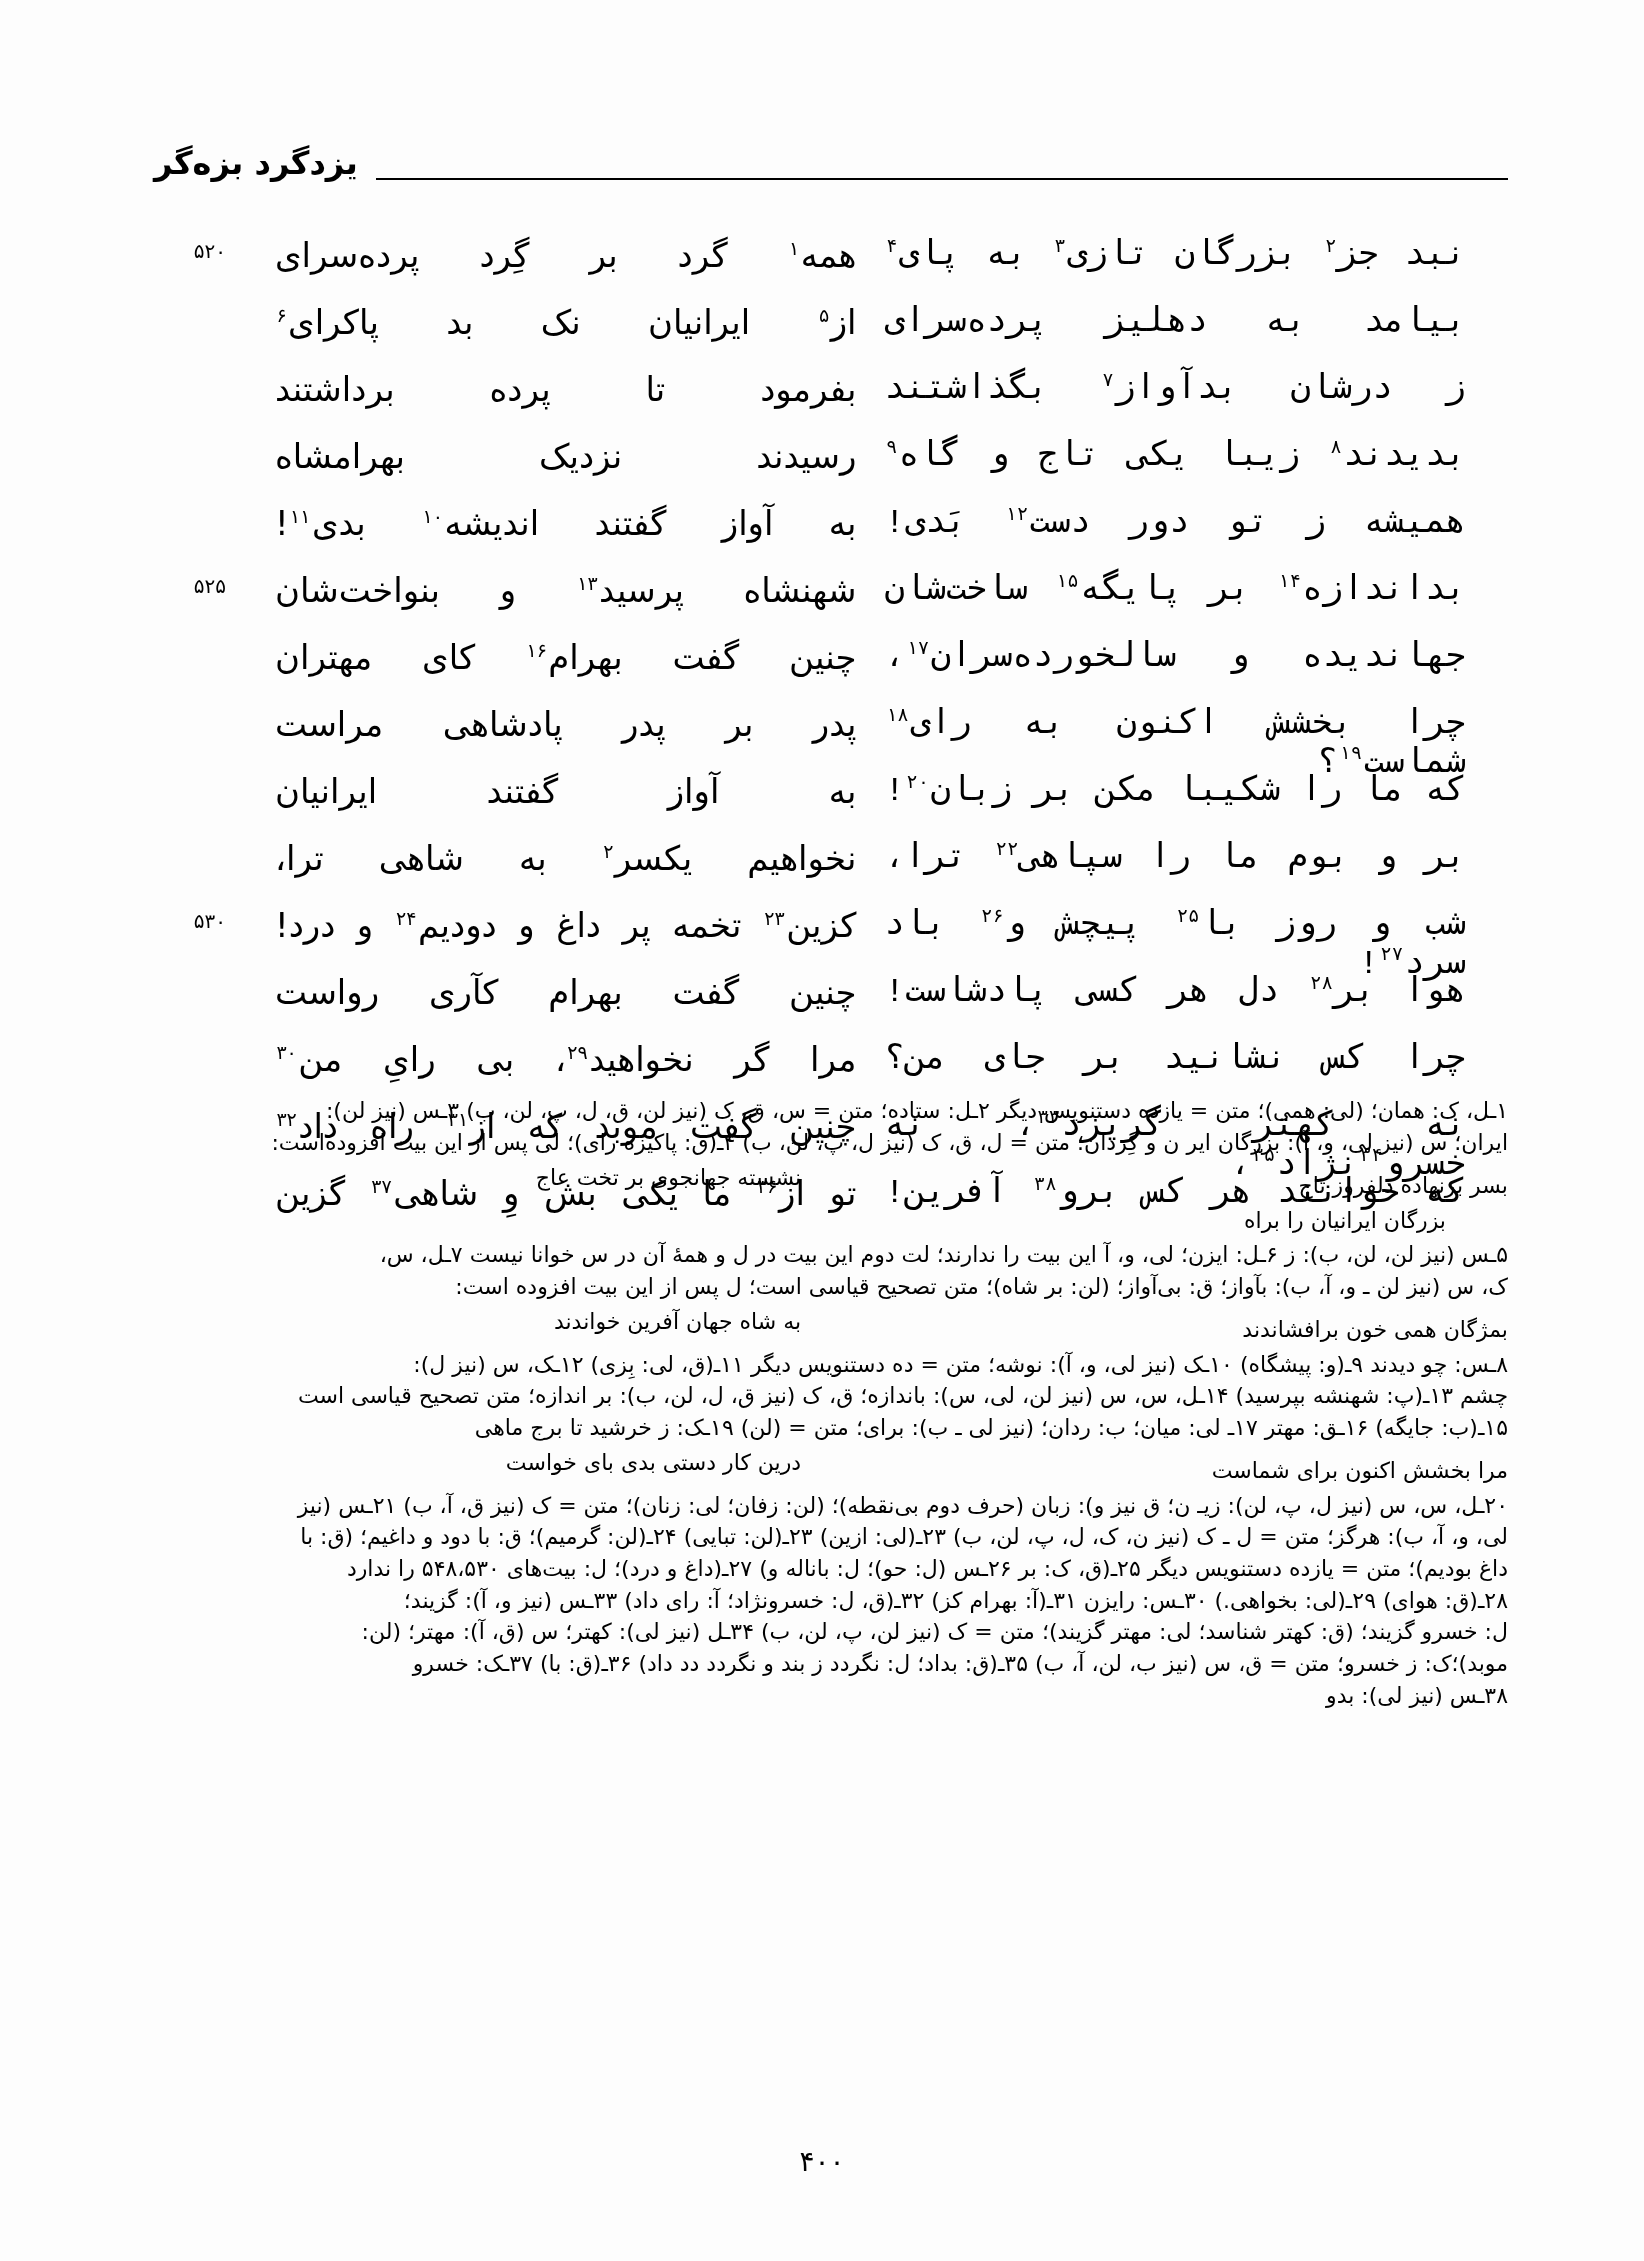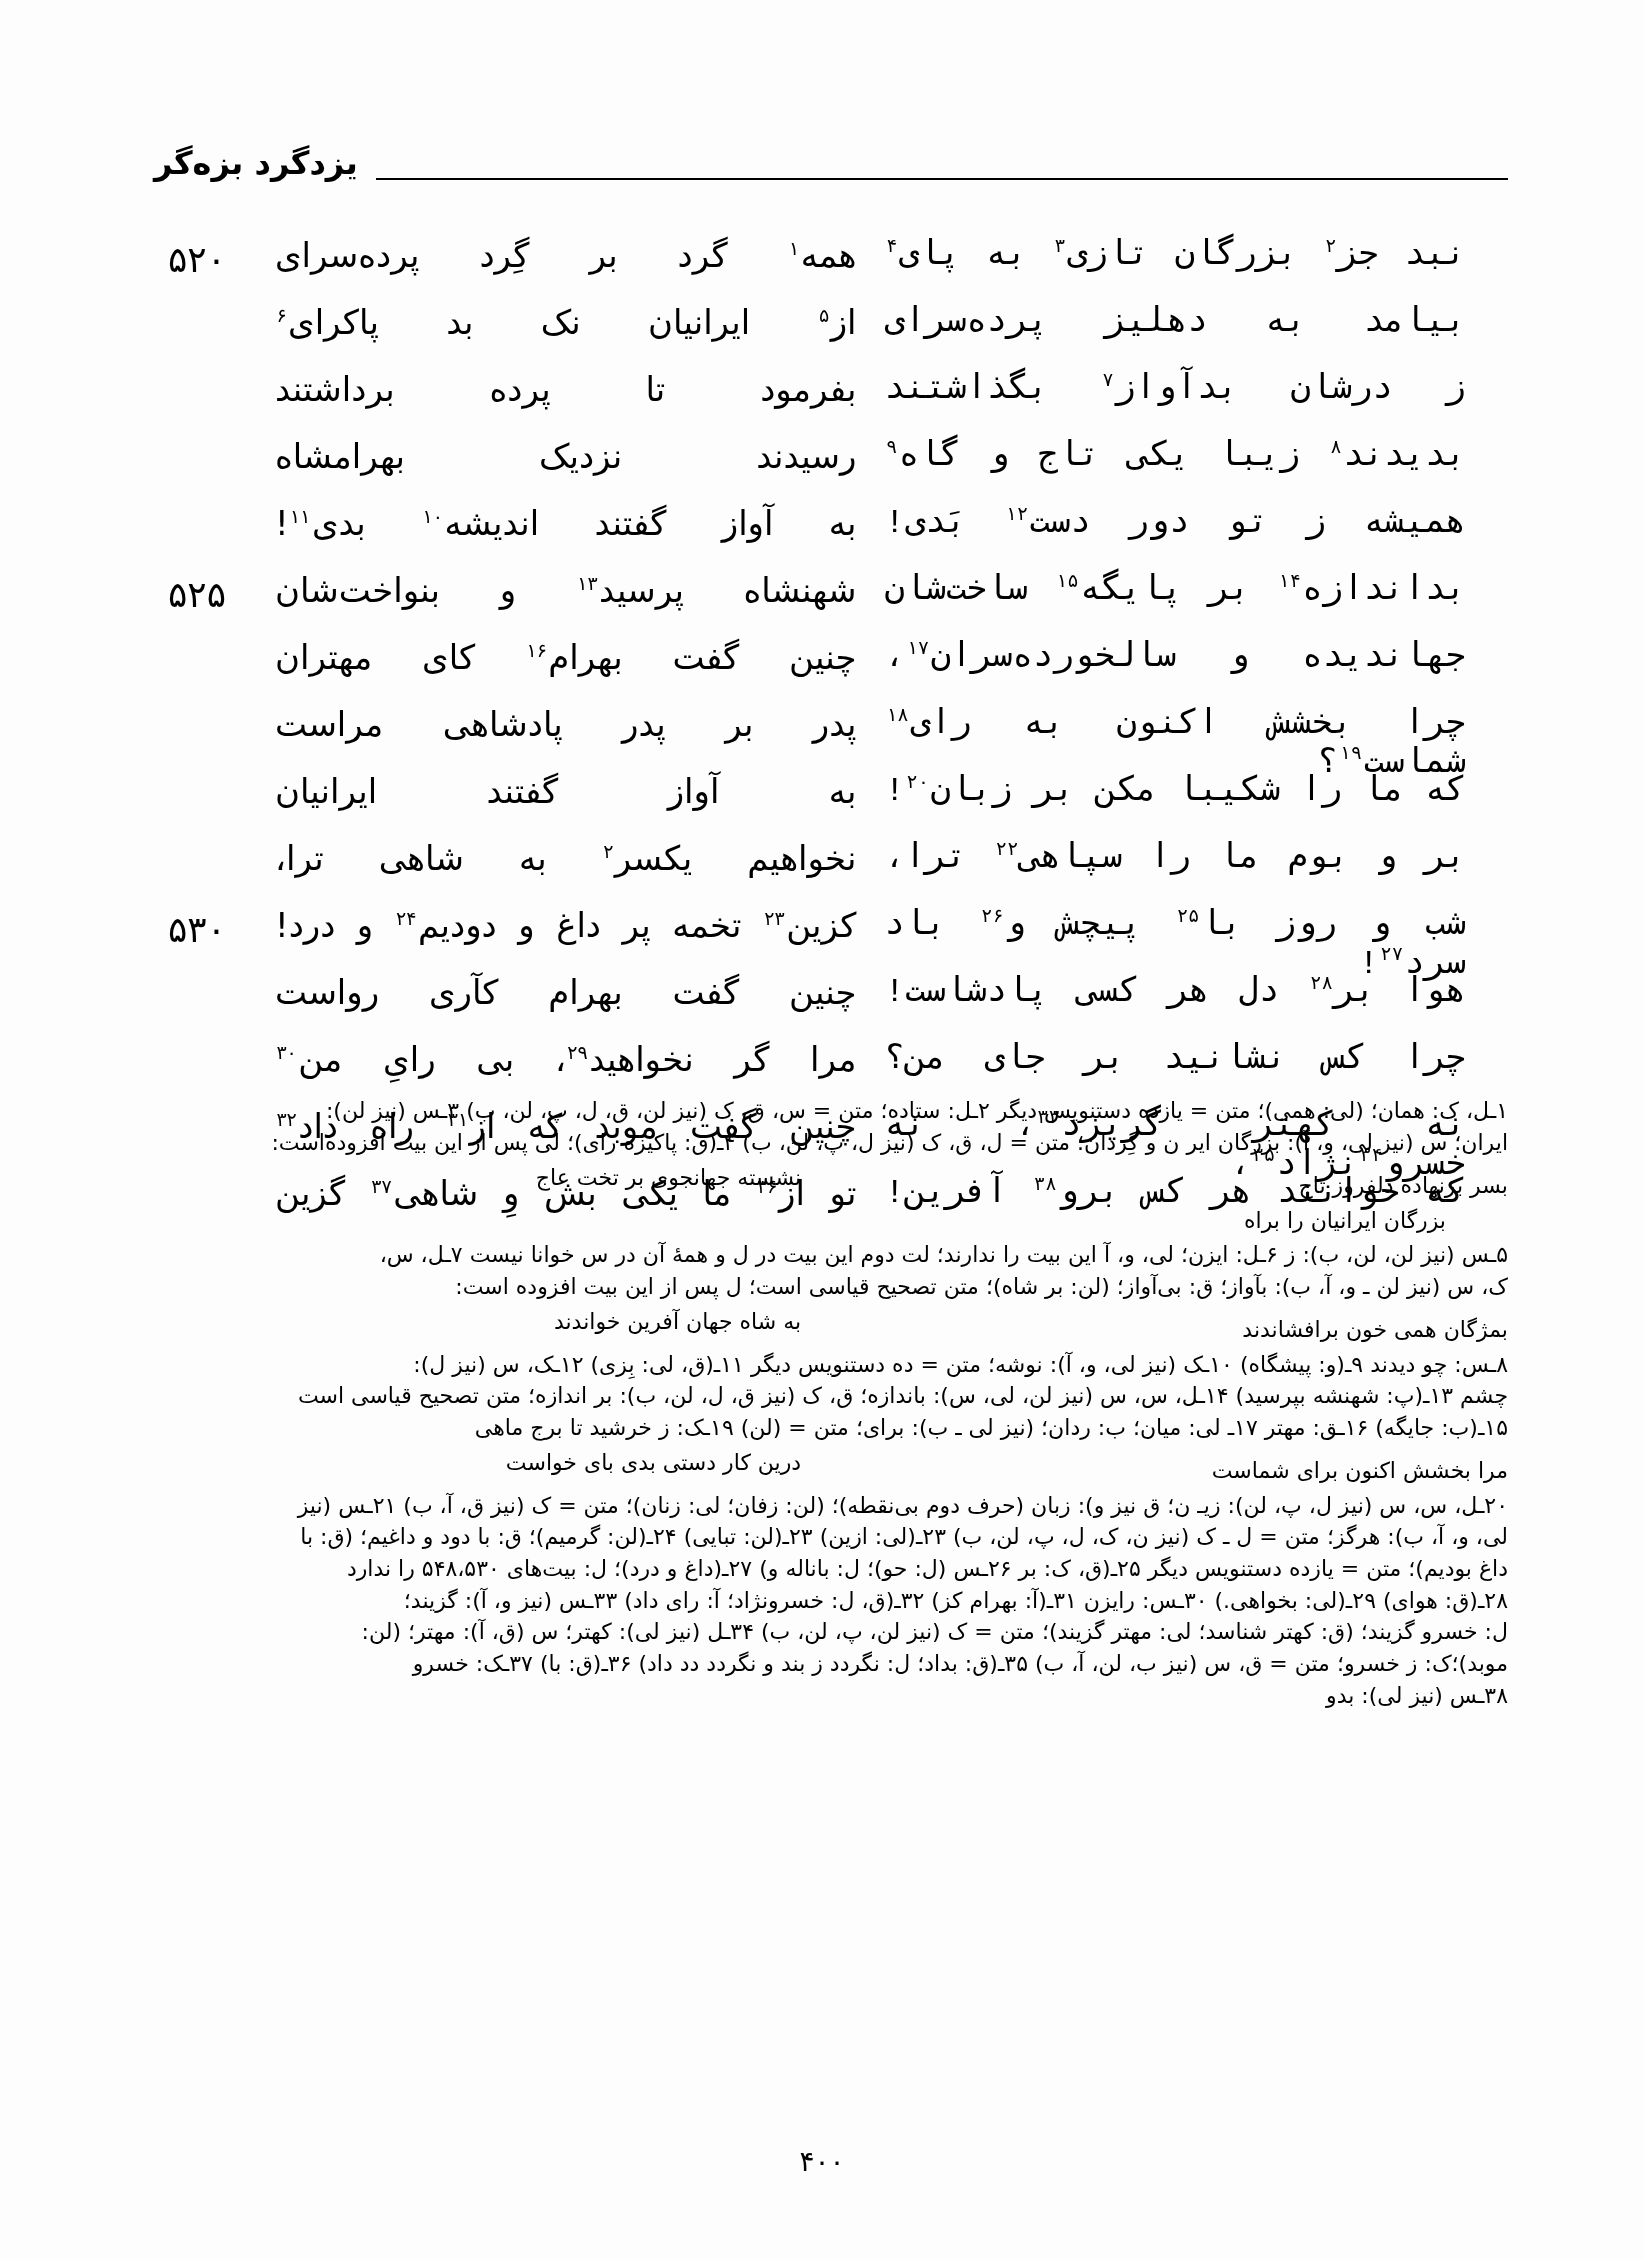--- a/index.html
+++ b/index.html
@@ -57,21 +57,21 @@
   }
   .beyt {
     display: flex;
     flex-direction: row;
     align-items: flex-start;
     height: 67px;
   }
   .num-col {
     flex: 0 0 90px;
     text-align: right;
-    font-size: 36px;
+    font-size: 20px;
     padding-top: 9.7px;
     direction: rtl;
     order: 0;
   }
   .hemistich {
     flex: 1 1 0;
     font-size: 34px;
     line-height: 1.14;
     padding-top: 7px;
     direction: rtl;

